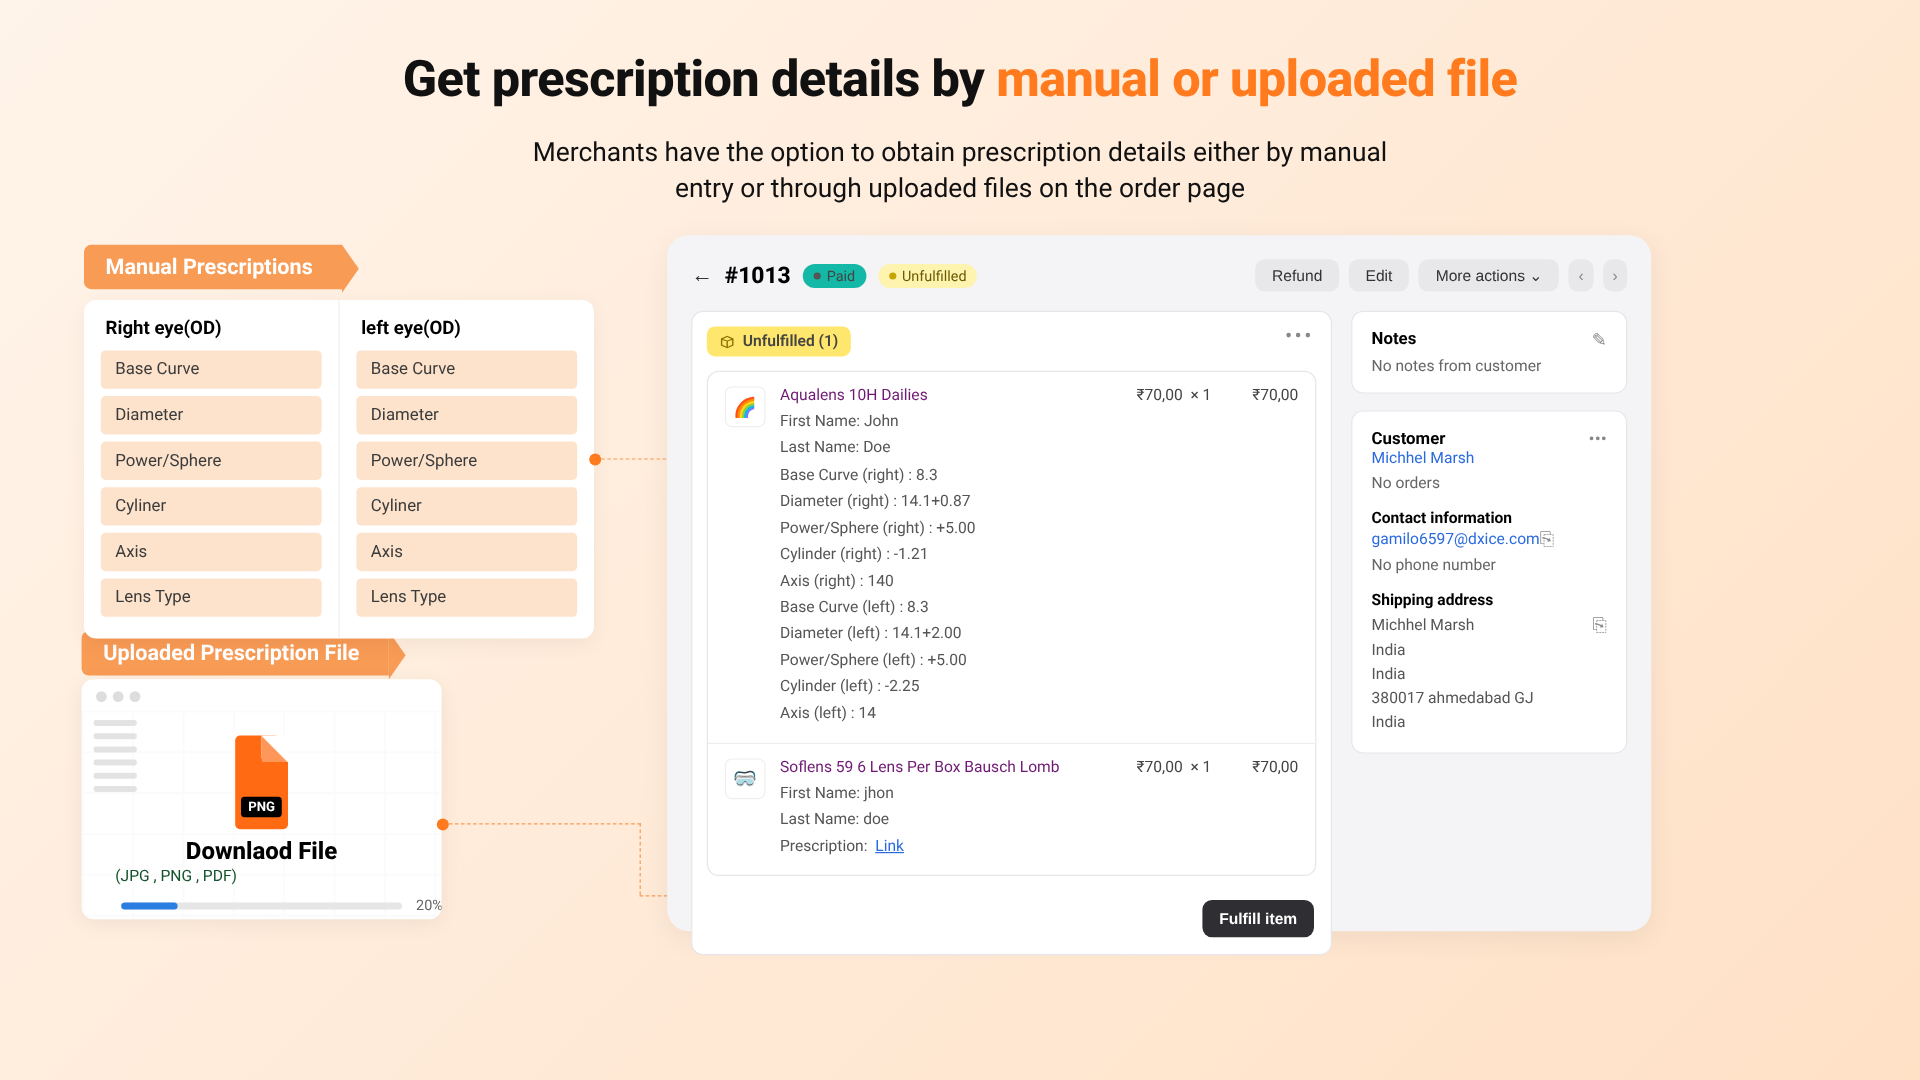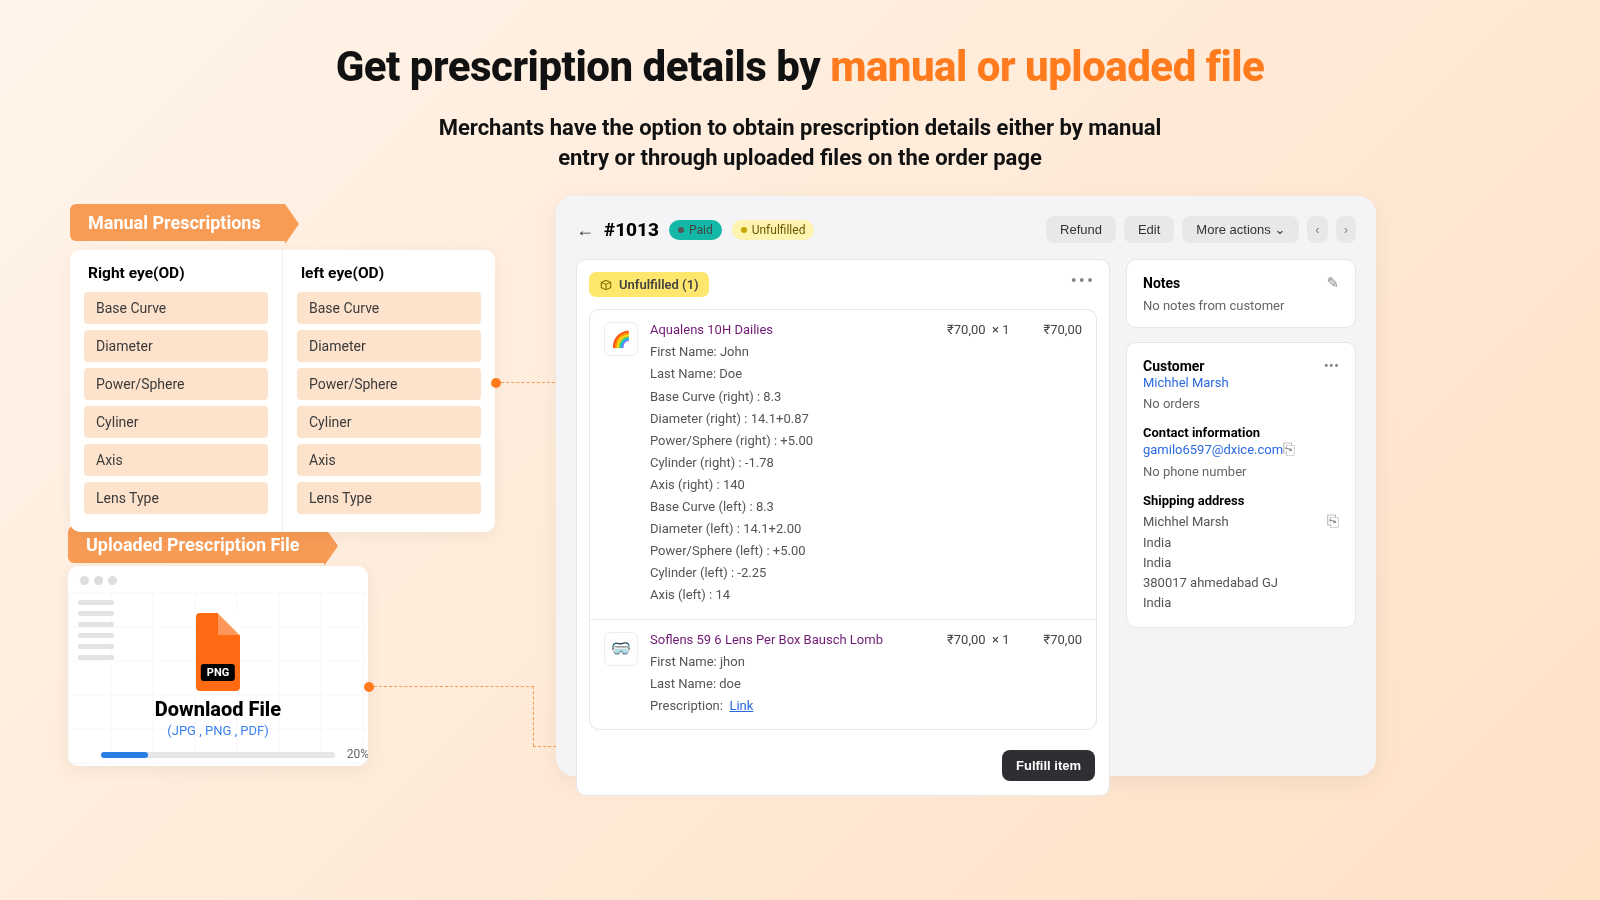--- a/index.html
+++ b/index.html
@@ -17,21 +17,21 @@
   .hero h1 {
     font-size: 42px;
     font-weight: 800;
     letter-spacing: -0.5px;
     color: #111;
   }
   .hero h1 .accent { color: #ff7b1d; }
   .hero p {
     margin-top: 22px;
     font-size: 22px;
-    font-weight: 700;
+    font-weight: 400;
     color: #111;
     line-height: 1.35;
   }
 
   .content {
     position: relative;
     margin-top: 24px;
     width: 100%;
     height: 700px;
   }
@@ -123,21 +123,21 @@
   }
   .upload-card .file-tag {
     position:absolute; bottom:10px; left:50%; transform:translateX(-50%);
     background:#000; color:#fff; font-size:11px; font-weight:700;
     padding:2px 6px; border-radius:3px;
   }
   .upload-card h3 {
     text-align:center; font-size:20px; font-weight:800; margin-top:6px; position:relative;
   }
   .upload-card .formats {
-    text-align:center; color:#3b82f6; font-size:13px; margin-top:2px; position:relative;
+    color:#14532d; font-size:13px; margin-top:2px; position:relative;padding-left:28px;
   }
   .upload-card .progress {
     height:6px; width: 78%; margin: 14px auto 0; background:#e6e6e6; border-radius:3px; position:relative;
   }
   .upload-card .progress .bar { height:100%; background:#2a7de1; border-radius:3px; width:20%; }
   .upload-card .progress .lbl { position:absolute; right:-34px; top:-5px; font-size:12px; color:#666; }
 
   
   .order-panel {
     position: absolute;
@@ -321,21 +321,21 @@
                   <span>🌈</span>
                 </div>
               <div style="flex:1">
                 <div class="item-title">Aqualens 10H Dailies</div>
                 <div class="item-meta">
                   <div>First Name: John</div>
                   <div>Last Name: Doe</div>
                   <div>Base Curve (right) : 8.3</div>
                   <div>Diameter (right) : 14.1+0.87</div>
                   <div>Power/Sphere (right) : +5.00</div>
-                  <div>Cylinder (right) : -1.78</div>
+                  <div>Cylinder (right) : -1.21</div>
                   <div>Axis (right) : 140</div>
                   <div>Base Curve (left) : 8.3</div>
                   <div>Diameter (left) : 14.1+2.00</div>
                   <div>Power/Sphere (left) : +5.00</div>
                   <div>Cylinder (left) : -2.25</div>
                   <div>Axis (left) : 14</div>
                 </div>
               </div>
               <div class="price-col">
                 <span>₹70,00</span>&nbsp;&nbsp;<span>×   1</span><span class="total">₹70,00</span>

